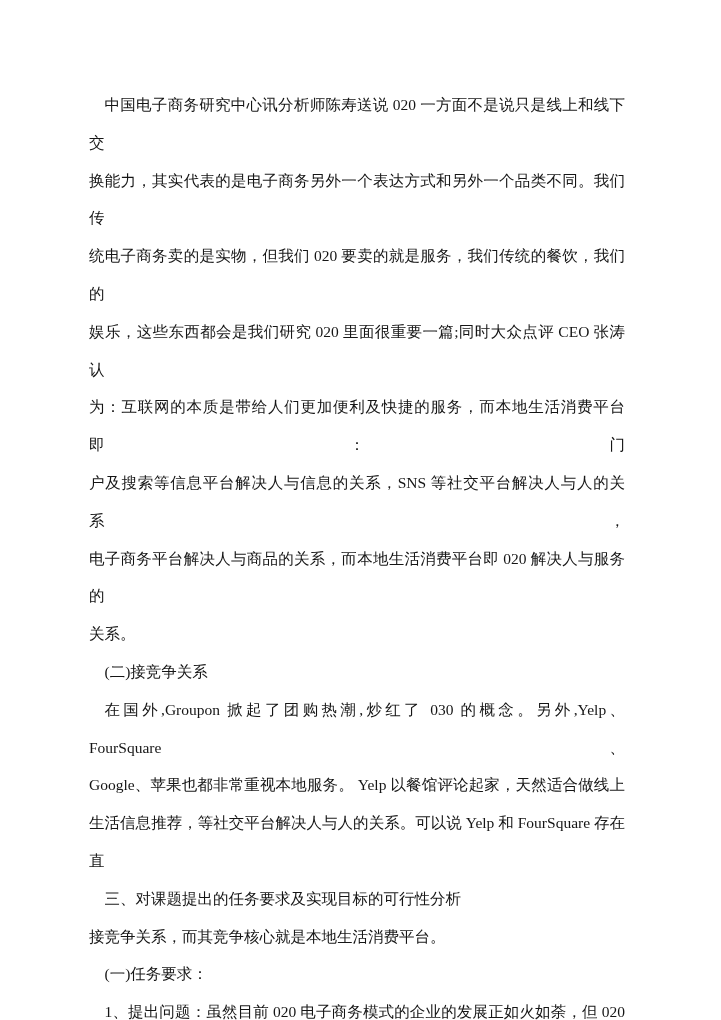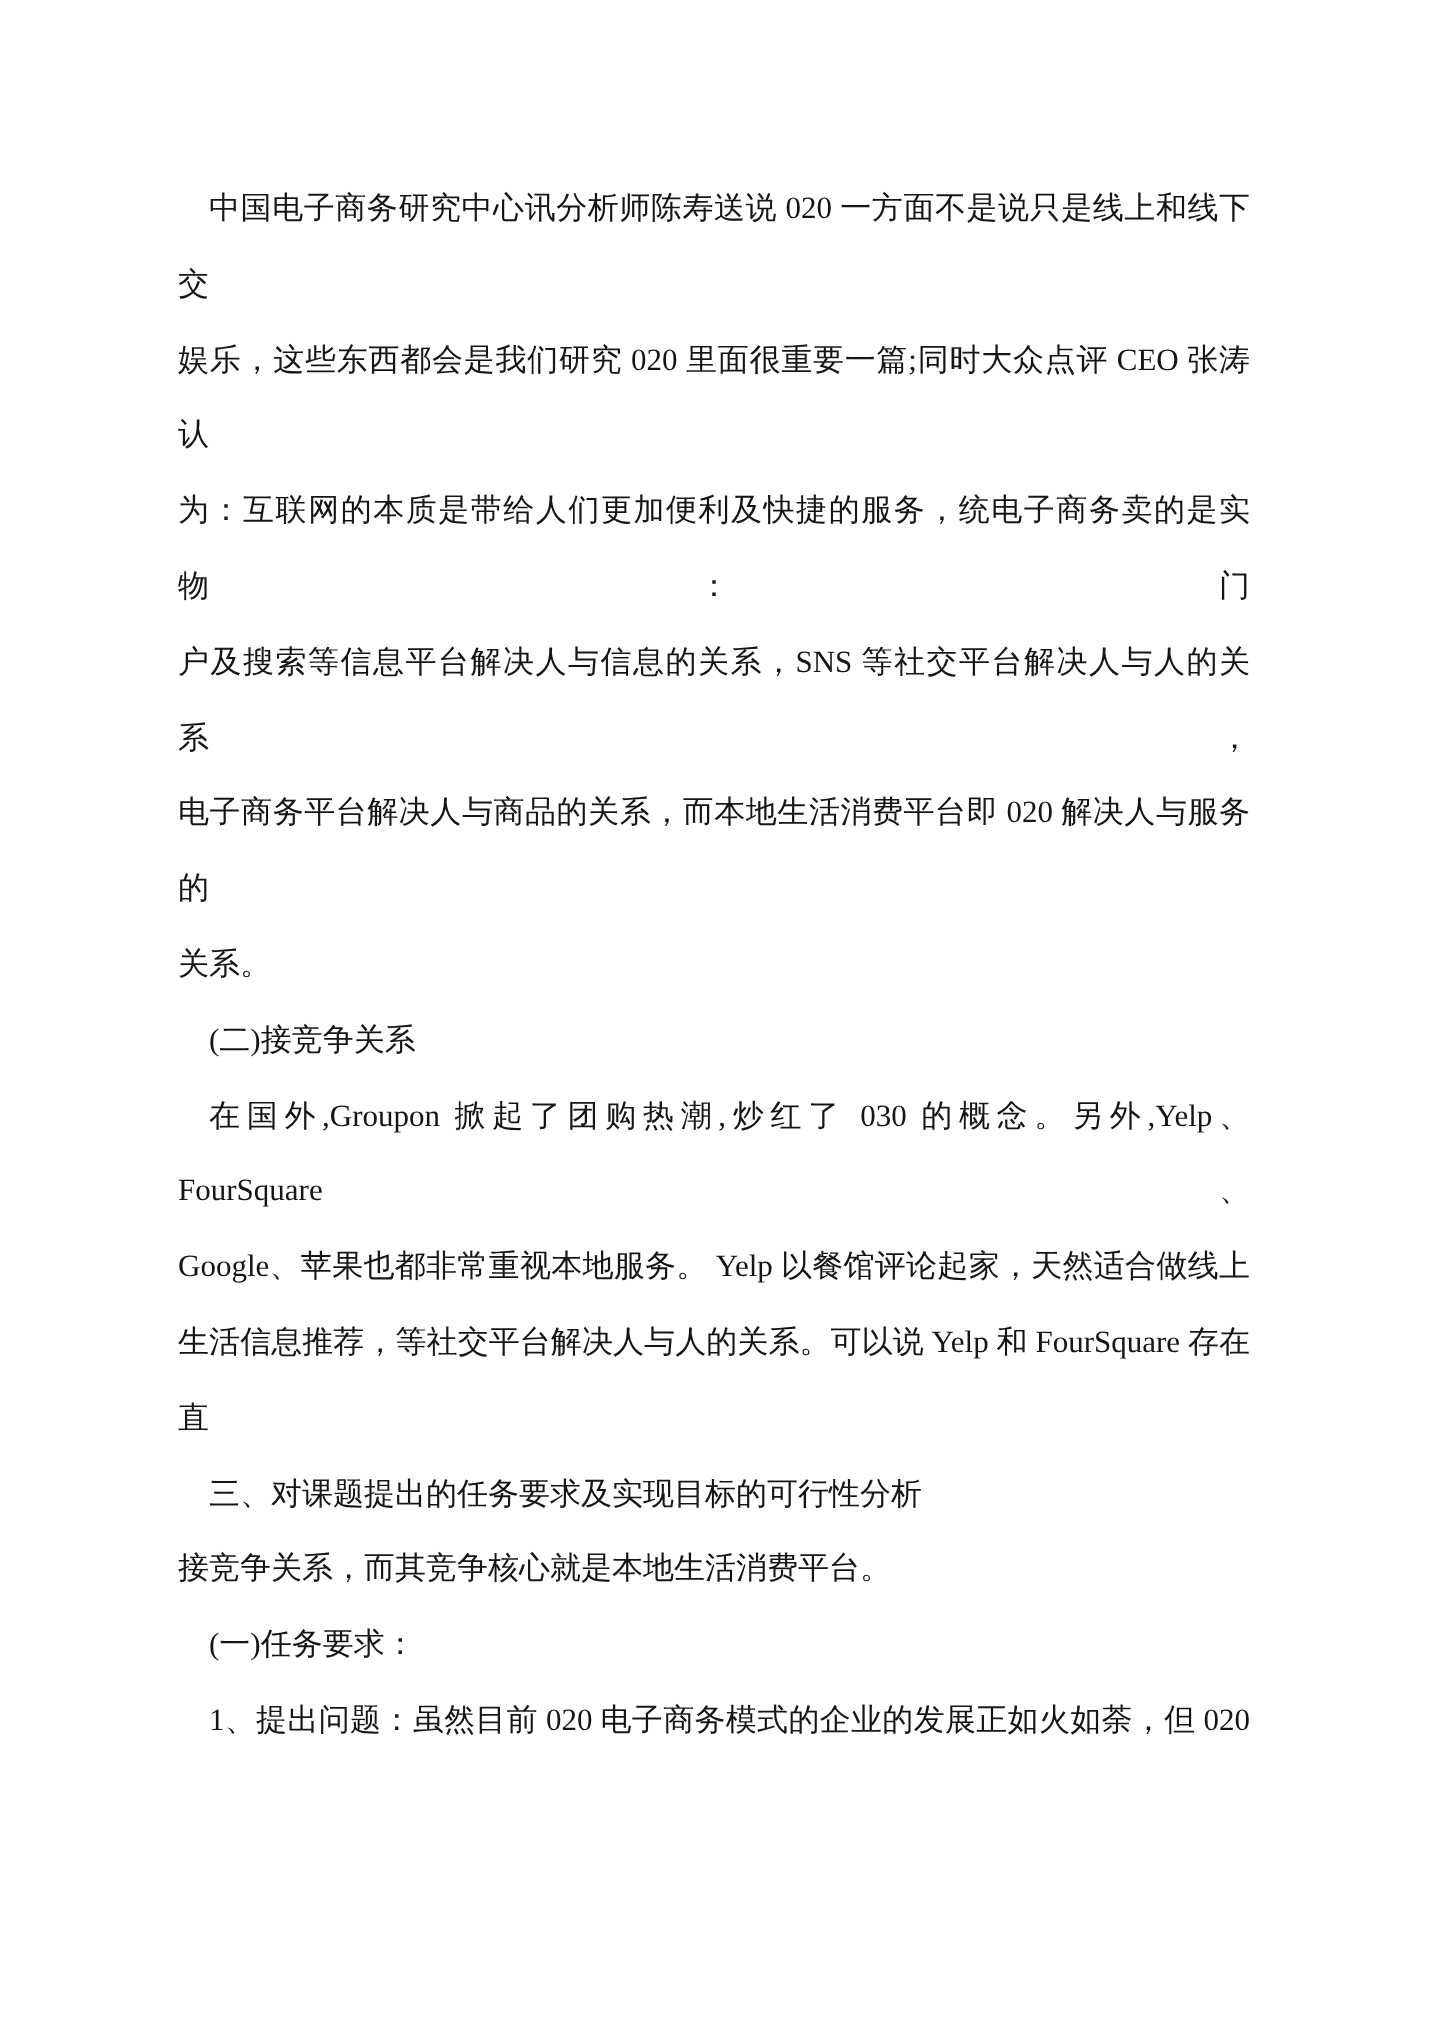--- a/index.html
+++ b/index.html
@@ -41,22 +41,24 @@
   .line.indent {
     text-indent: 15.5px;
   }
 </style>
 </head>
 <body>
 
 <div class="page">
   <div class="text-block" style="color: rgb(21, 21, 21);">
       <div class="line fill indent">中国电子商务研究中心讯分析师陈寿送说 020 一方面不是说只是线上和线下交</div>
+      <div class="line fill">换能力，其实代表的是电子商务另外一个表达方式和另外一个品类不同。我们传</div>
+      <div class="line fill">统电子商务卖的是实物，但我们 020 要卖的就是服务，我们传统的餐饮，我们的</div>
       <div class="line fill">娱乐，这些东西都会是我们研究 020 里面很重要一篇;同时大众点评 CEO 张涛认</div>
-      <div class="line fill">为：互联网的本质是带给人们更加便利及快捷的服务，统电子商务卖的是实物：门</div>
+      <div class="line fill">为：互联网的本质是带给人们更加便利及快捷的服务，而本地生活消费平台即：门</div>
       <div class="line fill">户及搜索等信息平台解决人与信息的关系，SNS 等社交平台解决人与人的关系，</div>
       <div class="line fill">电子商务平台解决人与商品的关系，而本地生活消费平台即 020 解决人与服务的</div>
       <div class="line nofill">关系。</div>
       <div class="line nofill indent">(二)接竞争关系</div>
       <div class="line fill indent">在国外,Groupon 掀起了团购热潮,炒红了 030 的概念。另外,Yelp、FourSquare、</div>
       <div class="line fill">Google、苹果也都非常重视本地服务。 Yelp 以餐馆评论起家，天然适合做线上</div>
       <div class="line fill">生活信息推荐，等社交平台解决人与人的关系。可以说 Yelp 和 FourSquare 存在直</div>
       <div class="line nofill indent">三、对课题提出的任务要求及实现目标的可行性分析</div>
       <div class="line nofill">接竞争关系，而其竞争核心就是本地生活消费平台。</div>
       <div class="line nofill indent">(一)任务要求：</div>

